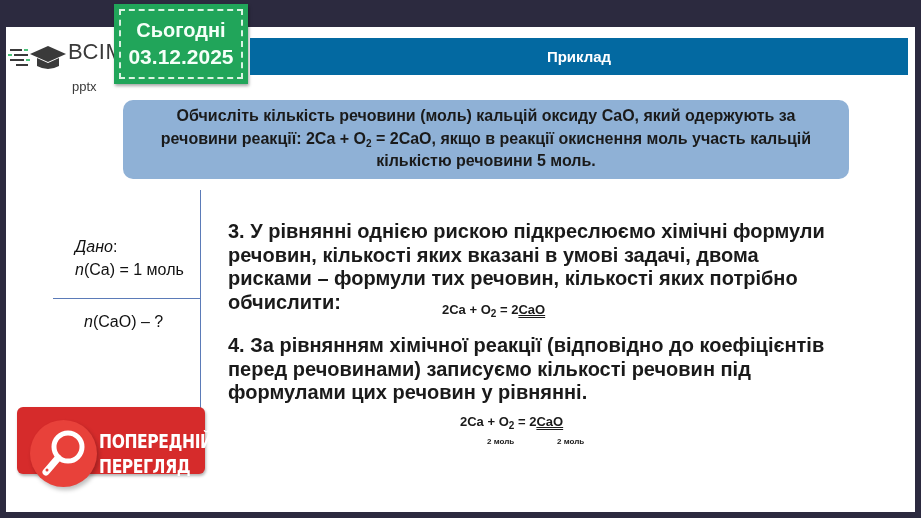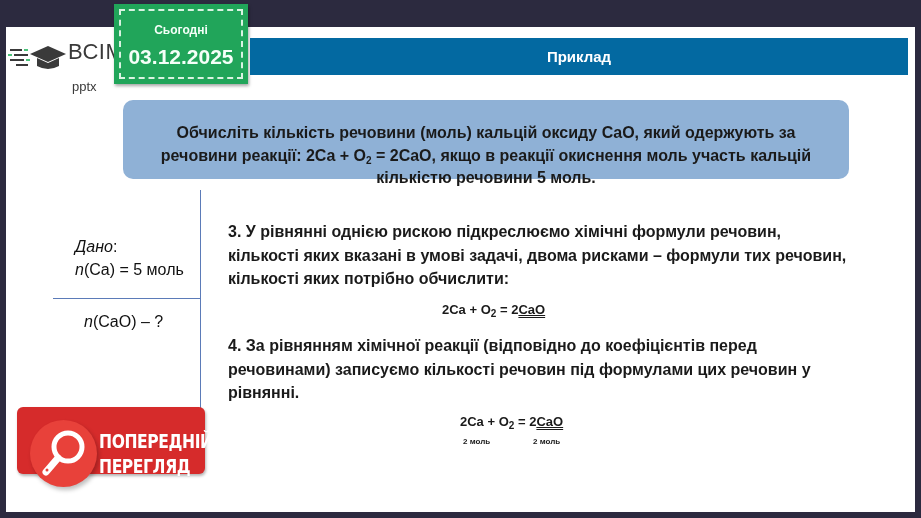--- a/index.html
+++ b/index.html
@@ -27,62 +27,62 @@
   }
   .date-badge {
     position: absolute; left: 114px; top: 4px; width: 134px; height: 80px;
     background: #21a55a; box-shadow: 1px 2px 3px rgba(0,0,0,0.35);
   }
   .date-badge .inner {
     position: absolute; left: 5px; top: 5px; right: 5px; bottom: 5px;
     border: 2px dashed #d9f3e2; box-sizing: border-box;
     display: flex; flex-direction: column; align-items: center; justify-content: center;
   }
-  .date-badge .l1 { color: #f4fff8; font-size: 12px; font-weight: bold; line-height: 26px; }
+  .date-badge .l1 { color: #f4fff8; font-size: 20px; font-weight: bold; line-height: 26px; }
   .date-badge .l2 { color: #f4fff8; font-size: 21px; font-weight: bold; line-height: 28px; }
   .title-bar {
     position: absolute; left: 250px; top: 38px; width: 658px; height: 37px;
     background: #0369a1; color: #ffffff; font-weight: bold; font-size: 15px;
     display: flex; align-items: center; justify-content: center;
   }
   .task-box {
     position: absolute; left: 123px; top: 100px; width: 726px; height: 79px;
     background: #8fb1d6; border-radius: 10px;
-    box-sizing: border-box; padding: 22px 14px;
+    box-sizing: border-box; padding: 5px 14px;
     color: #1a1a1a; font-weight: bold; font-size: 16px; line-height: 22.5px; text-align: center;
   }
   sub { font-size: 10px; vertical-align: -3px; line-height: 0; }
   .vline {
   position: absolute; left: 200px; top: 190px; width: 1px; height: 224px; background: #5b7bb8;
   }
   .hline {
     position: absolute; left: 53px; top: 298px; width: 148px; height: 1px; background: #5b7bb8;
   }
   .given {
     position: absolute; left: 75px; top: 235px; font-size: 16px; color: #111; line-height: 23px;
   }
   .given .it { font-style: italic; }
   .find {
     position: absolute; left: 84px; top: 313px; font-size: 16px; color: #111;
   }
   .find .it { font-style: italic; }
   .step {
-    position: absolute; left: 228px; font-size: 16px; font-weight: bold; color: #1a1a1a; line-height: 23.5px;
+    position: absolute; left: 228px; font-size: 20px; font-weight: bold; color: #1a1a1a; line-height: 23.5px;
   }
   .step3 { top: 220px; width: 620px; }
   .step4 { top: 334px; width: 620px; }
   .eq {
     position: absolute; font-size: 13px; font-weight: bold; color: #1a1a1a;
   }
   .eq1 { left: 442px; top: 302px; }
   .eq2 { left: 460px; top: 414px; }
   .u1 { }
   .u2 { text-decoration: underline; text-decoration-style: double; }
   .mol {
-    position: absolute; font-size: 8px; font-weight: bold; color: #1a1a1a;
+    position: absolute; font-size: 8px; font-weight: bold; color: #1a1a1a; margin-left: 24px;
   }
   .mol1 { left: 463px; top: 437px; }
   .mol2 { left: 533px; top: 437px; }
   .preview {
     position: absolute; left: 17px; top: 407px; width: 188px; height: 67px;
     background: #d62b2b; border-radius: 6px;
     box-shadow: 1px 2px 3px rgba(0,0,0,0.3);
   }
   .preview .circle {
     position: absolute; left: 13px; top: 13px; width: 67px; height: 67px; border-radius: 50%;
@@ -134,21 +134,21 @@
   <div>Обчисліть кількість речовини (моль) кальцій оксиду CaO, який одержують за</div>
   <div><span>речовини реакції: 2Ca + O</span><sub>2</sub><span> = 2CaO, якщо в реакції окиснення моль участь кальцій</span></div>
   <div>кількістю речовини 5 моль.</div>
 </div>
 
 <div class="vline"></div>
 <div class="hline"></div>
 
 <div class="given">
   <div><span class="it">Дано</span><span>:</span></div>
-  <div><span class="it">n</span><span>(Ca) = 5 моль</span></div>
+  <div><span class="it">n</span><span>(Ca) = 1 моль</span></div>
 </div>
 
 <div class="find">
   <span class="it">n</span><span>(CaO) – ?</span>
 </div>
 
 <div class="step step3">3. У рівнянні однією рискою підкреслюємо хімічні формули речовин, кількості яких вказані в умові задачі, двома рисками – формули тих речовин, кількості яких потрібно обчислити:</div>
 
 <div class="eq eq1">
   <span>2</span><span class="u1">Ca</span><span> + O</span><sub>2</sub><span> = 2</span><span class="u2">CaO</span>

